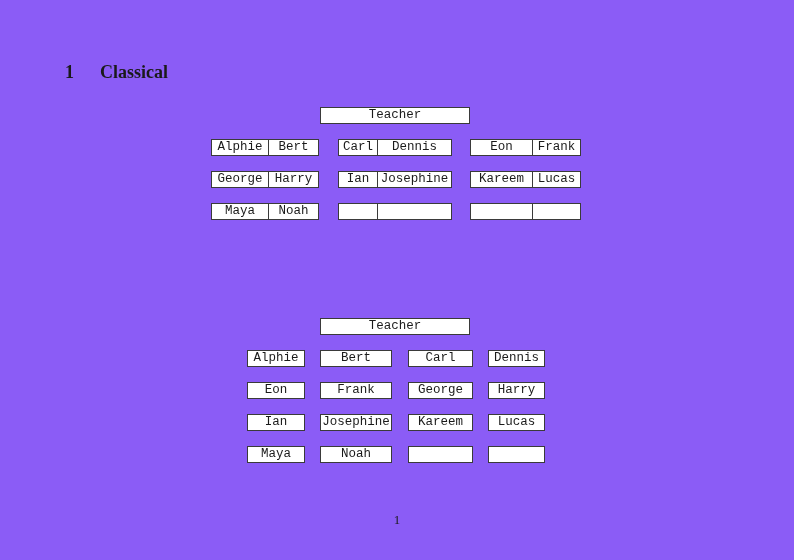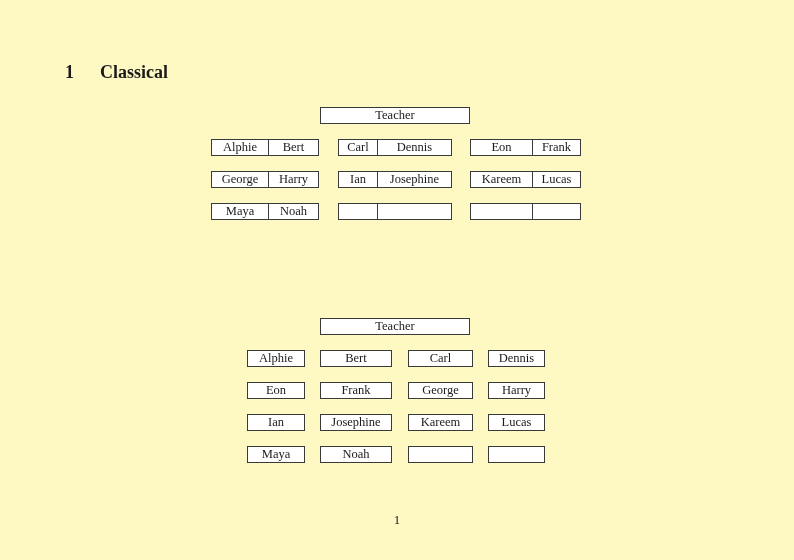--- a/index.html
+++ b/index.html
@@ -1,20 +1,20 @@
 <!DOCTYPE html>
 <html><head>
 <meta charset="utf-8">
 <style>
   html, body { margin: 0; padding: 0; background: #ffffff; }
   .page {
     position: relative;
     width: 794px;
     height: 560px;
-    background: #fef9c3;
+    background: #8b5cf6;
     font-family: "Liberation Serif", "DejaVu Serif", serif;
     color: #1a1a1a;
     overflow: hidden;
   }
   .heading {
     position: absolute;
     left: 65px;
     font-weight: bold;
     font-size: 18px;
     line-height: 20px;
@@ -25,20 +25,21 @@
   .box {
     position: absolute;
     height: 17px;
     box-sizing: border-box;
     border: 1px solid #3a3a3a;
     background: #ffffff;
     text-align: center;
     font-size: 12.5px;
     line-height: 15px;
     white-space: nowrap;
+    font-family: Liberation Mono, monospace;
   }
   .desk { display: flex; padding: 0; }
   .desk .cell {
     box-sizing: border-box;
     display: block;
     height: 15px;
     text-align: center;
     font-size: 12.5px;
     line-height: 15px;
     overflow: hidden;

